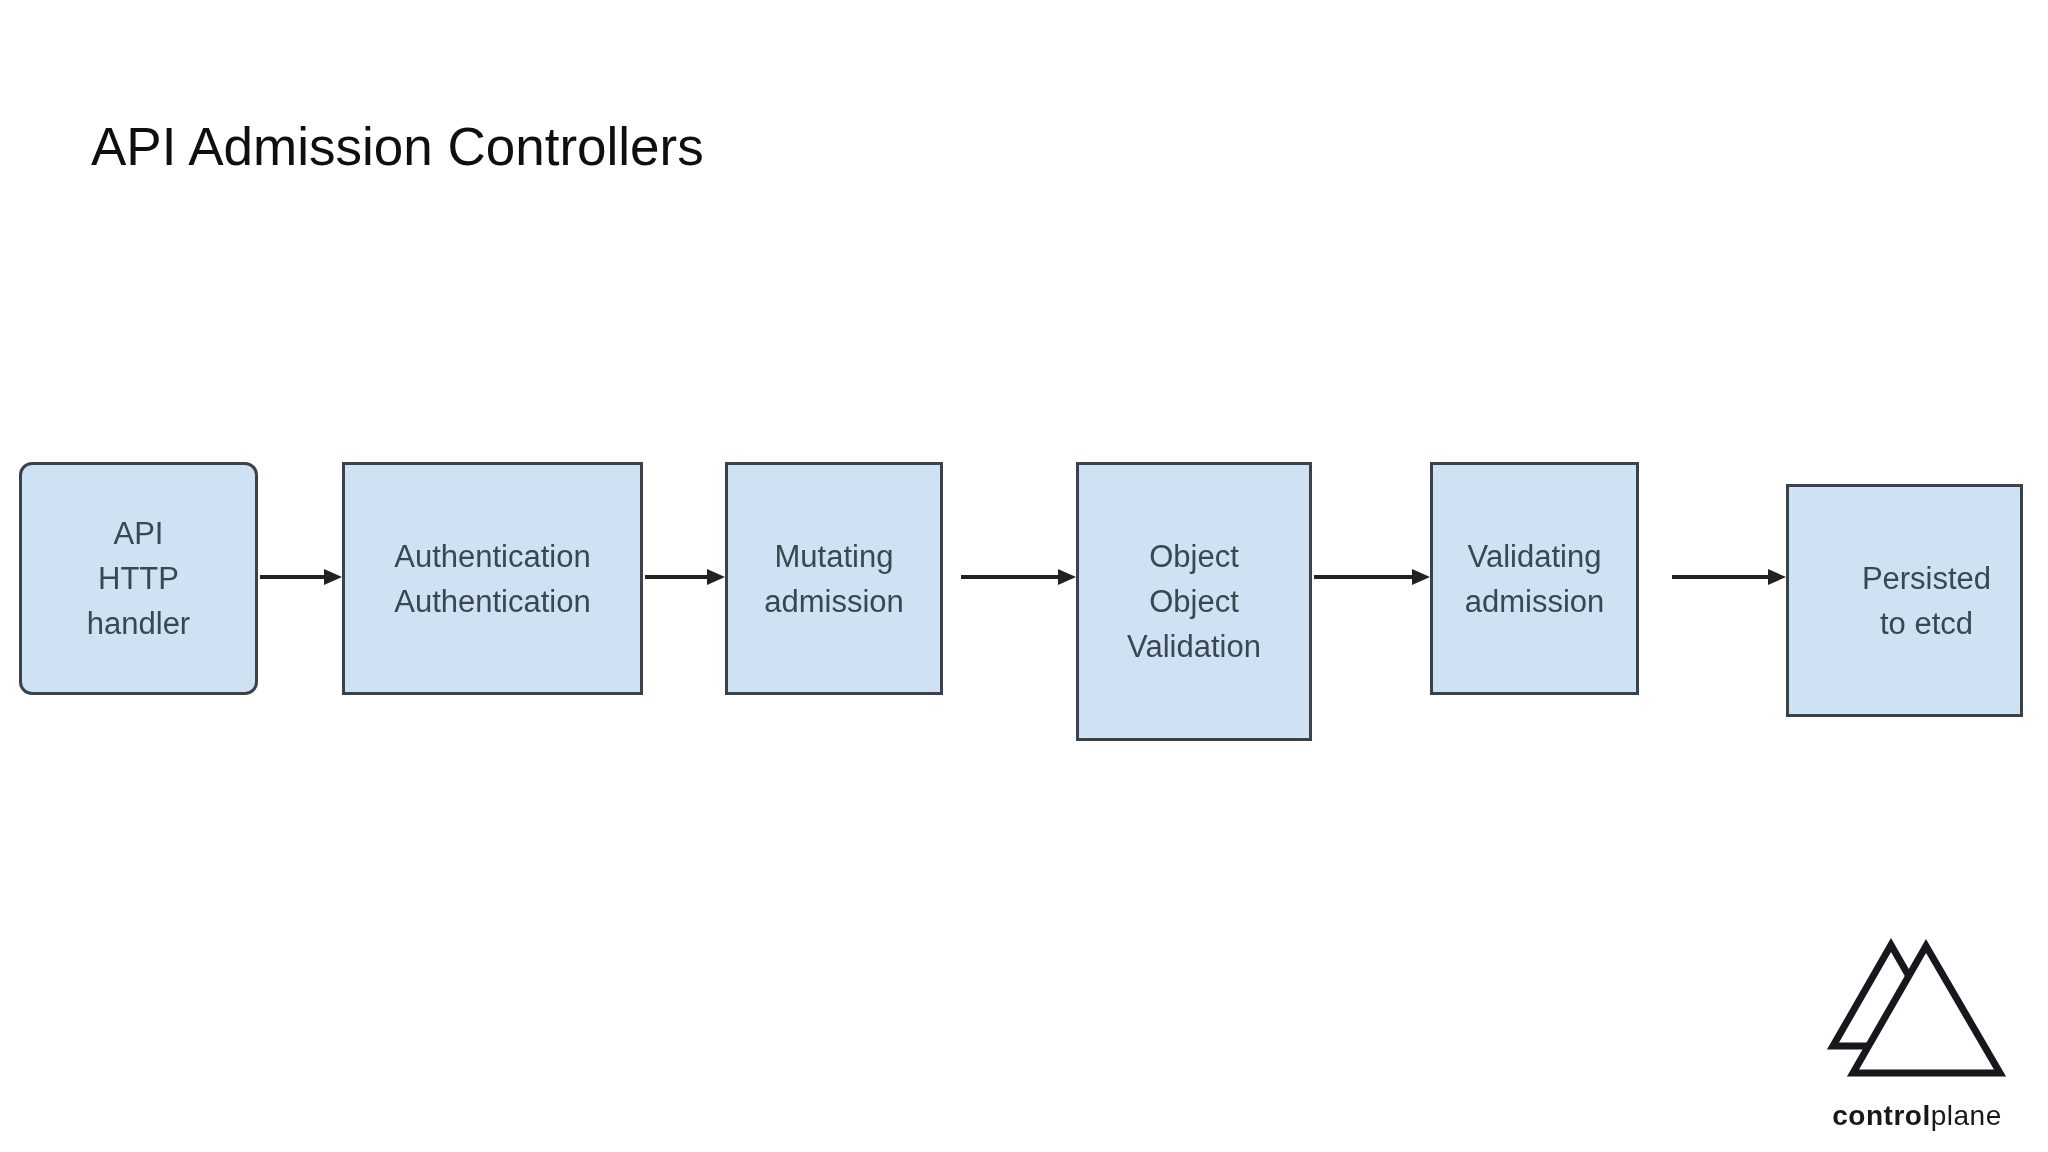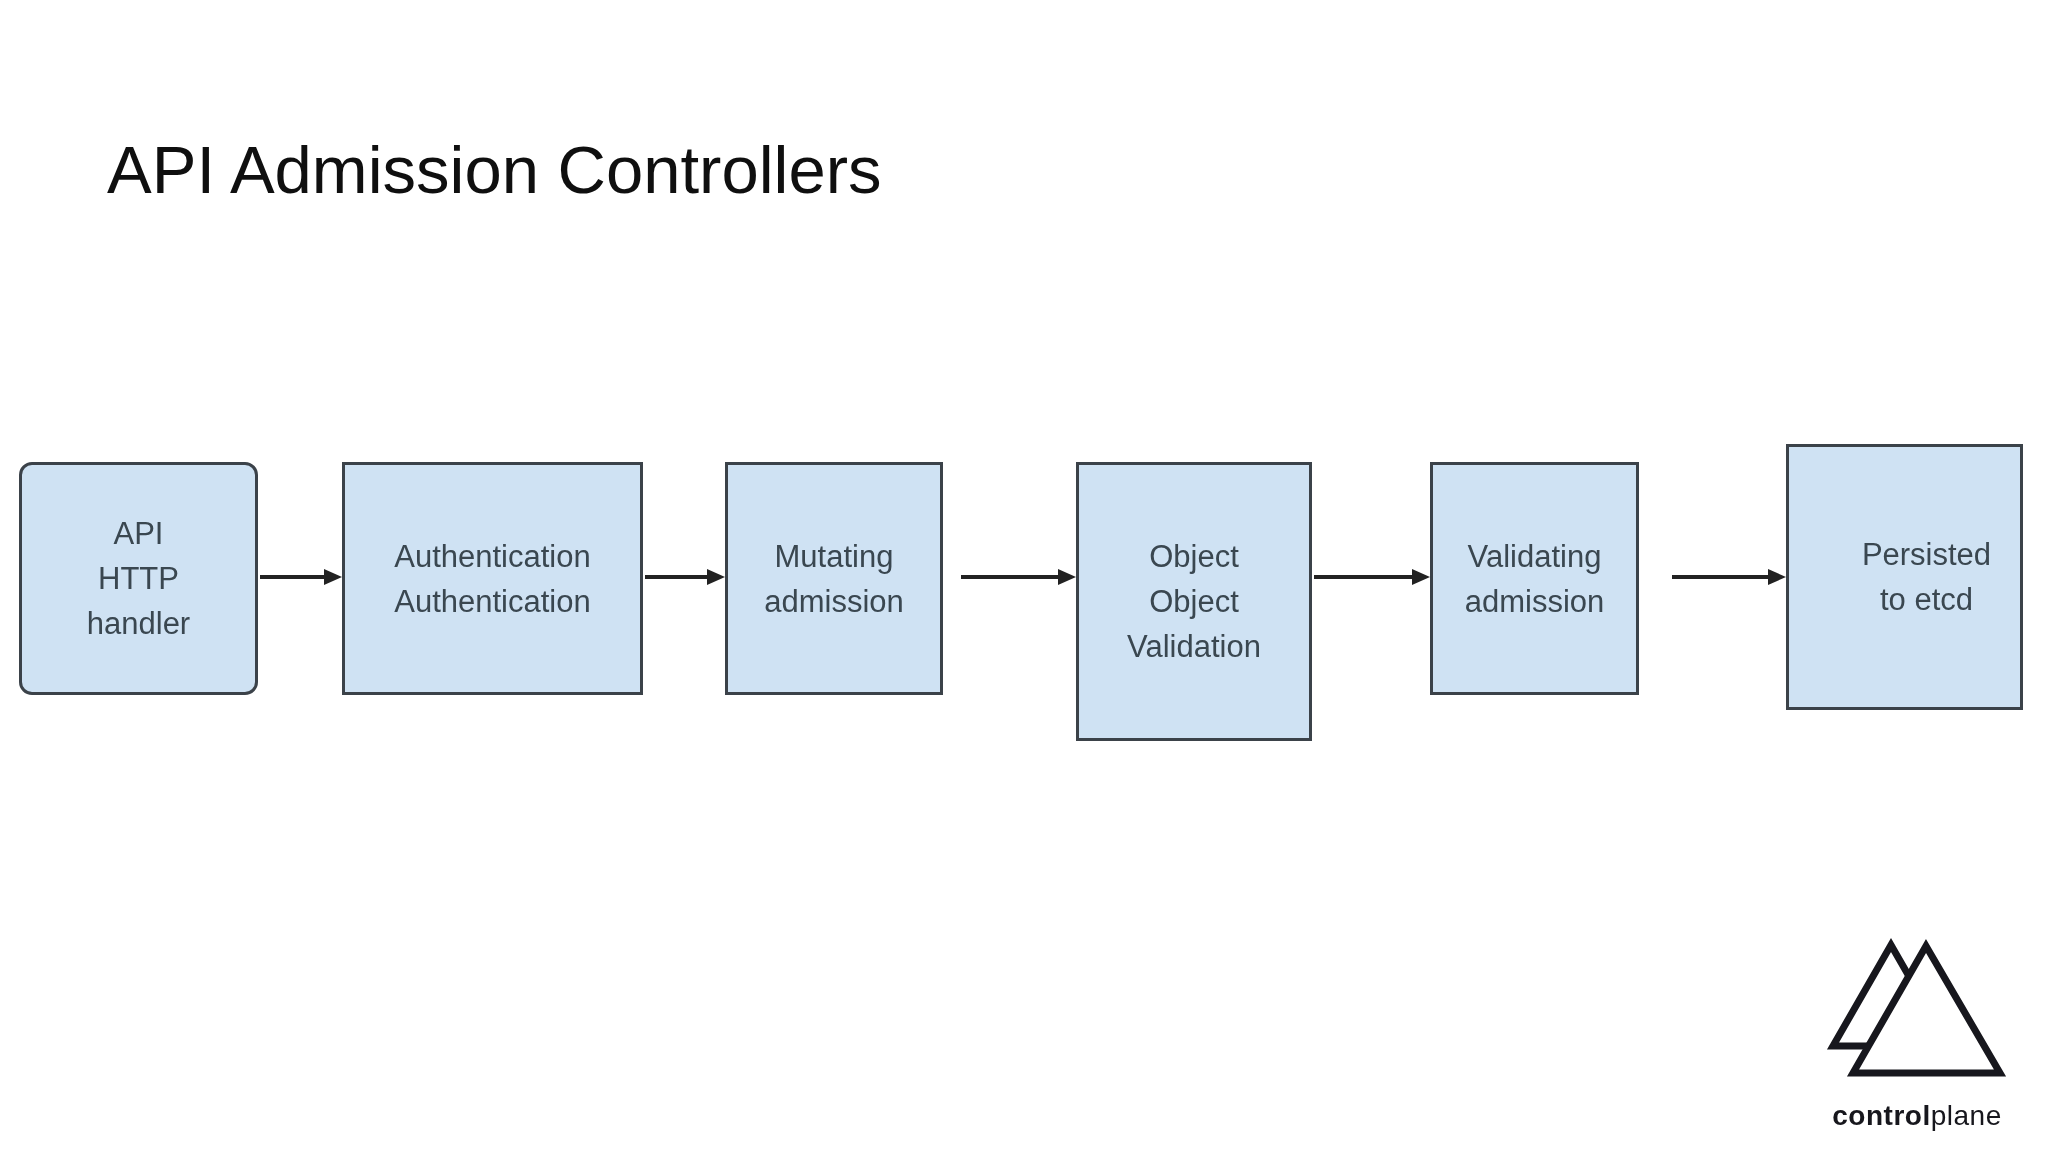--- a/index.html
+++ b/index.html
@@ -14,22 +14,22 @@
   html,body{margin:0;padding:0;}
   body{
     width:2048px;height:1152px;
     background:var(--background);
     font-family:"Liberation Sans", sans-serif;
     position:relative;overflow:hidden;
   }
   .slide-canvas{position:absolute;inset:0;}
   .slide-title{
     position:absolute;left:91px;top:120px;
-    font-size:67px;line-height:1;font-weight:400;
-    color:var(--title-text);margin:16px;white-space:nowrap;
+    font-size:53px;line-height:1;font-weight:400;
+    color:var(--title-text);margin:0;white-space:nowrap;
   }
   .flow-box{
     position:absolute;box-sizing:border-box;
     background:var(--box-fill);
     border:3px solid var(--box-border);
     display:flex;align-items:center;justify-content:center;
     text-align:center;
   }
   .flow-box-label{
     font-size:31px;line-height:45px;color:var(--box-text);
@@ -110,21 +110,21 @@
       <div class="flow-box" style="left: 1430px; width: 209px; top: 462px; height: 233px;">
         <div class="flow-box-label">
           <div>Validating</div>
           <div>admission</div>
         </div>
       </div>
       <div class="flow-arrow" style="left: 1672px; width: 113px; top: 569px;">
         <div class="arrow-line"></div>
         <div class="arrow-head"></div>
       </div>
-      <div class="flow-box" style="left: 1786px; width: 237px; top: 444px; height: 266px; padding-left: 44px;">
+      <div class="flow-box" style="left: 1786px; width: 237px; top: 484px; height: 233px; padding-left: 44px;">
         <div class="flow-box-label">
           <div>Persisted</div>
           <div>to etcd</div>
         </div>
       </div>
     </section>
 
   <div class="brand-logo">
     <svg width="192" height="148" viewBox="0 0 192 148" aria-hidden="true">
 

